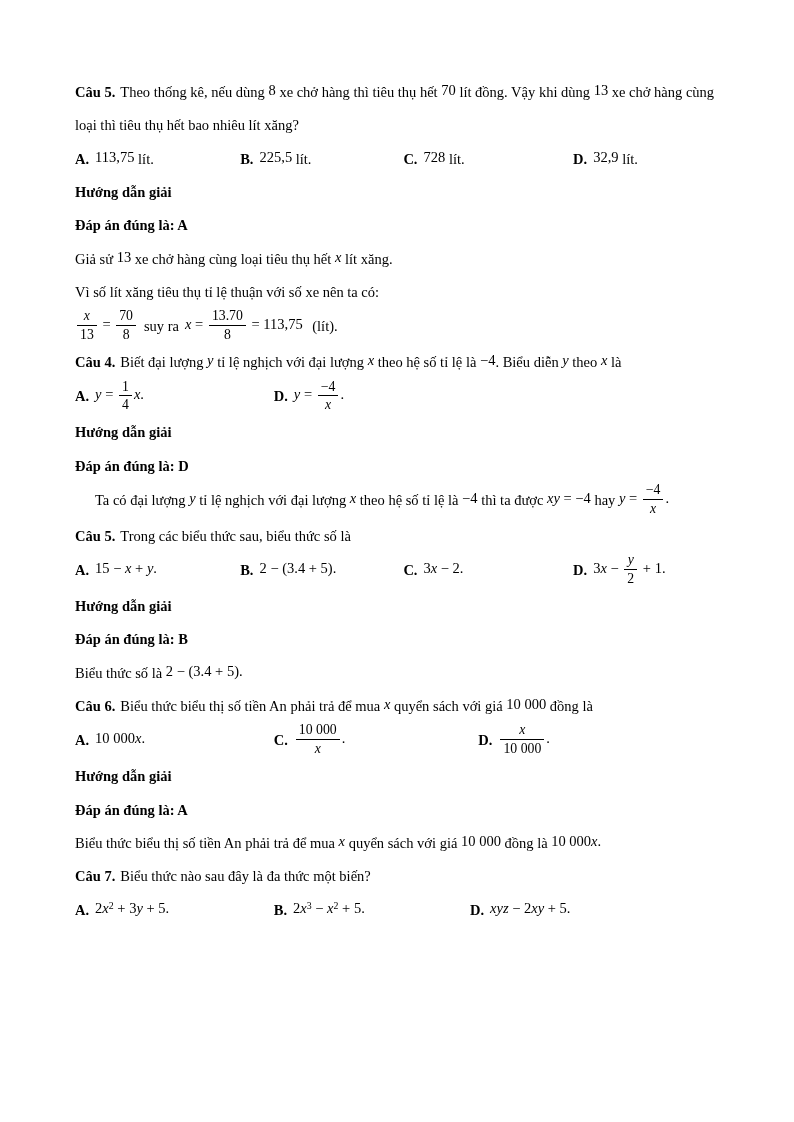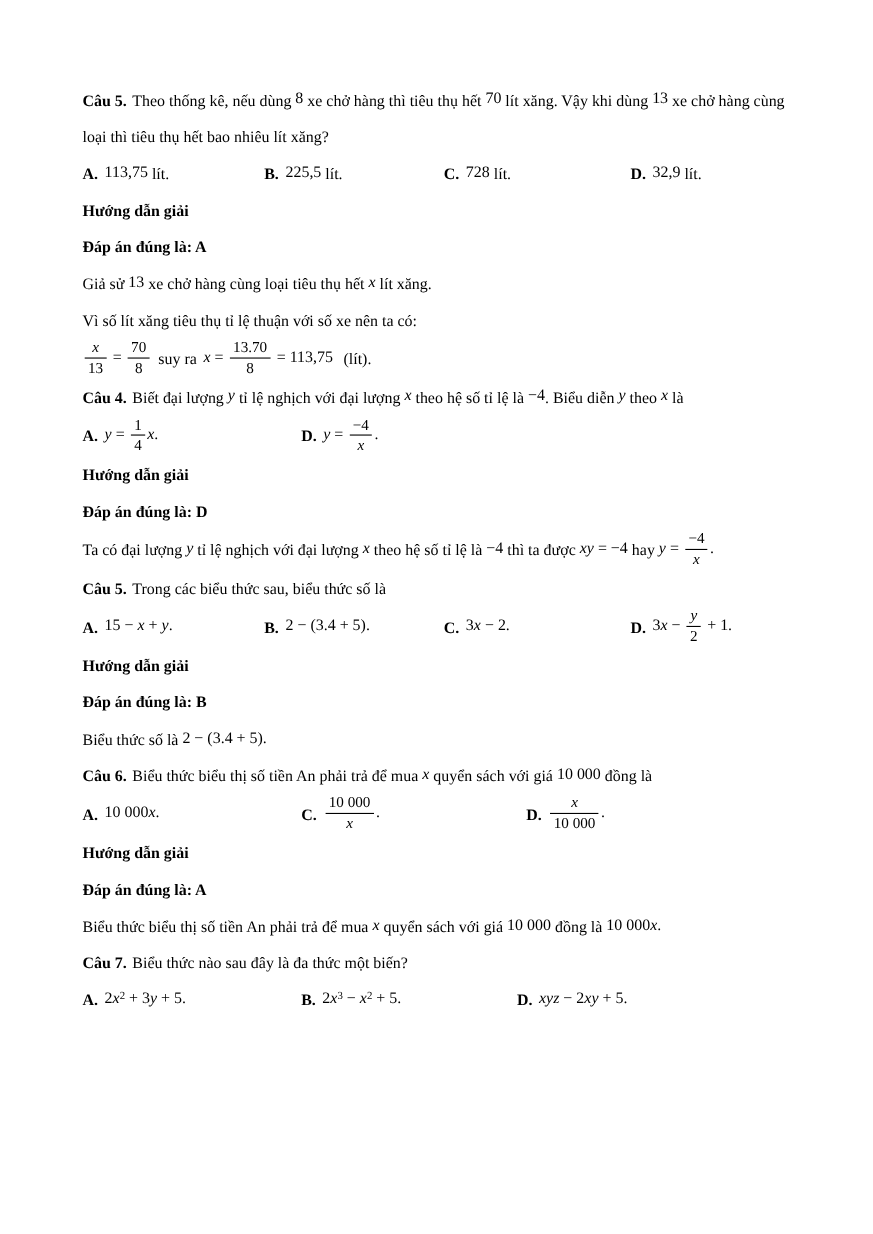--- a/index.html
+++ b/index.html
@@ -22,31 +22,31 @@
   .mn, .mv { position: relative; top: -2px; }
   .mv { font-style: italic; }
   .frac {
     display: inline-block; vertical-align: middle; text-align: center;
     font-size: 0.95em; line-height: 1.3; padding: 0 2px; position: relative; top: -2px;
   }
   .frac .num { display: block; border-bottom: 1px solid #000; padding: 0 3px; }
   .frac .den { display: block; padding: 0 3px; }
   .frac .mn, .frac .mv { top: 0; }
   sup.msup { font-size: 0.68em; }
-  .nowrap { white-space: nowrap; }
+  .nowrap { white-space: nowrap; margin-left: 20px; }
   .formula .txt { padding: 0 6px; }
 </style>
 </head>
 <body>
 
 <div class="page">
 
   <section>
     <p class="para">
-      <b class="qlabel">Câu 5.</b><span><span class="txt">Theo thống kê, nếu dùng </span><span class="mn">8</span><span class="txt"> xe chở hàng thì tiêu thụ hết </span><span class="mn">70</span><span class="txt"> lít xăng. Vậy khi dùng </span><span class="mn">13</span><span class="txt"> xe chở hàng cùng loại thì tiêu thụ hết bao nhiêu lít xăng?</span></span>
+      <b class="qlabel">Câu 5.</b><span><span class="txt">Theo thống kê, nếu dùng </span><span class="mn">8</span><span class="txt"> xe chở hàng thì tiêu thụ hết </span><span class="mn">70</span><span class="txt"> lít đồng. Vậy khi dùng </span><span class="mn">13</span><span class="txt"> xe chở hàng cùng loại thì tiêu thụ hết bao nhiêu lít xăng?</span></span>
     </p>
     <div class="opts">
       <div class="opt1"><b class="olabel">A.</b><span><span class="mn">113,75</span><span class="txt"> lít.</span></span></div>
       <div class="opt2"><b class="olabel">B.</b><span><span class="mn">225,5</span><span class="txt"> lít.</span></span></div>
       <div class="opt3"><b class="olabel">C.</b><span><span class="mn">728</span><span class="txt"> lít.</span></span></div>
       <div class="opt4"><b class="olabel">D.</b><span><span class="mn">32,9</span><span class="txt"> lít.</span></span></div>
     </div>
     <p class="para bold">Hướng dẫn giải</p>
     <p class="para bold">Đáp án đúng là: A</p>
     <p class="para"><span class="txt">Giả sử </span><span class="mn">13</span><span class="txt"> xe chở hàng cùng loại tiêu thụ hết </span><span class="mv">x</span><span class="txt"> lít xăng.</span></p>

